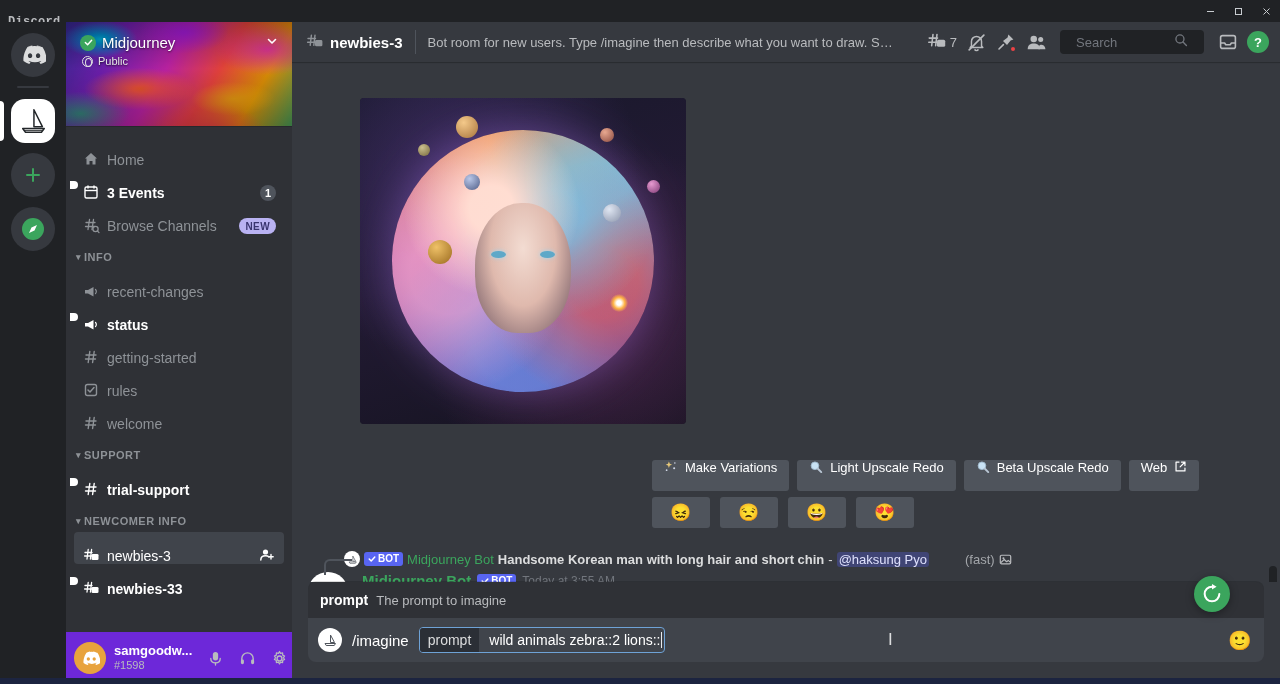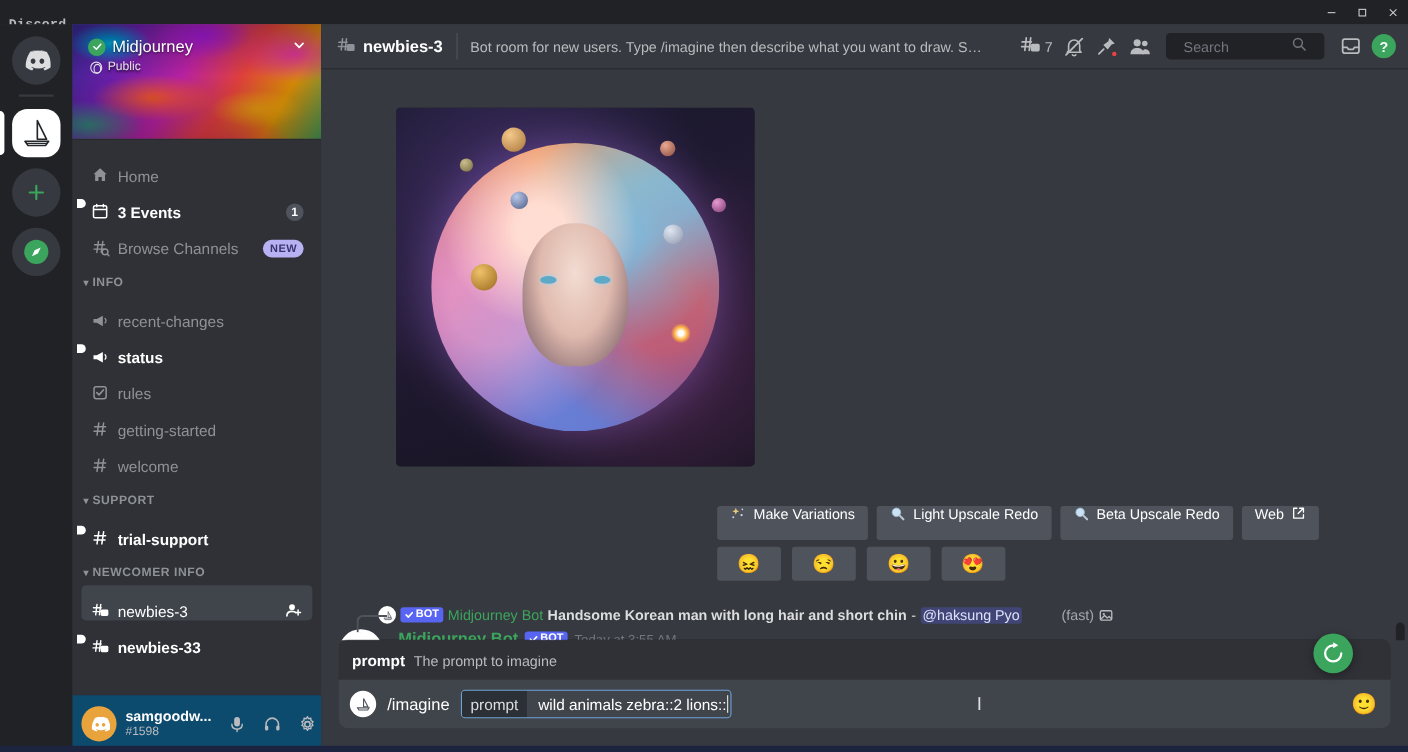--- a/index.html
+++ b/index.html
@@ -107,21 +107,21 @@
   }
   .cat {
     display: flex; align-items: center; gap: 3px; padding: 16px 8px 4px 10px;
     font-size: 11px; font-weight: bold; color: #8e9297; letter-spacing: .5px;
   }
   .cat-chev { font-size: 9px; }
   .ic { width: 18px; height: 18px; flex: none; display: flex; align-items: center; justify-content: center; }
 
   
   .userbar {
-    height: 52px; background: #0c4a6e; display: flex; align-items: center;
+    height: 52px; background: #6d28d9; display: flex; align-items: center;
     padding: 0 8px; gap: 8px; flex: none;
   }
   .avatar-sm {
     width: 32px; height: 32px; border-radius: 50%; background: #e8a33d; flex: none;
     display: flex; align-items: center; justify-content: center; color: #fff;
   }
   .uname { font-size: 13px; font-weight: bold; color: #fff; line-height: 1.15; }
   .utag { font-size: 11px; color: #b9bbbe; line-height: 1.15; }
   .u-icons { display: flex; gap: 2px; margin-left: auto; }
   .u-btn { width: 30px; height: 30px; display: flex; align-items: center; justify-content: center; border-radius: 4px; color: #b9bbbe; }
@@ -397,33 +397,33 @@
           <svg width="17" height="17" viewBox="0 0 17 17">
               <path d="M2 7 L2 10.5 L5 10.5 L10.5 13.5 L10.5 4 L5 7 Z" fill="currentColor"></path>
               <path d="M12.5 6.5 C13.6 7.5 13.6 9.5 12.5 10.5" stroke="currentColor" stroke-width="1.2" fill="none" stroke-linecap="round"></path>
             </svg>
         </span>
         <span class="nav-label">status</span>
       </div>
       <div class="nav-row">
         <span class="ic">
           <svg width="16" height="16" viewBox="0 0 16 16">
+              <path d="M3 6 H13 M2.5 10 H12.5 M6.8 2.5 L5.2 13.5 M11.2 2.5 L9.6 13.5" stroke="currentColor" stroke-width="1.4" stroke-linecap="round"></path>
+            </svg>
+        </span>
+        <span class="nav-label">getting-started</span>
+      </div>
+      <div class="nav-row">
+        <span class="ic">
+          <svg width="16" height="16" viewBox="0 0 16 16">
               <rect x="2.5" y="2.5" width="11" height="11" rx="2" fill="none" stroke="currentColor" stroke-width="1.4"></rect>
               <path d="M5 8 L7 10 L11 5.5" stroke="currentColor" stroke-width="1.5" fill="none" stroke-linecap="round" stroke-linejoin="round"></path>
             </svg>
         </span>
         <span class="nav-label">rules</span>
-      </div>
-      <div class="nav-row">
-        <span class="ic">
-          <svg width="16" height="16" viewBox="0 0 16 16">
-              <path d="M3 6 H13 M2.5 10 H12.5 M6.8 2.5 L5.2 13.5 M11.2 2.5 L9.6 13.5" stroke="currentColor" stroke-width="1.4" stroke-linecap="round"></path>
-            </svg>
-        </span>
-        <span class="nav-label">getting-started</span>
       </div>
       <div class="nav-row">
         <span class="ic">
           <svg width="16" height="16" viewBox="0 0 16 16">
               <path d="M3 6 H13 M2.5 10 H12.5 M6.8 2.5 L5.2 13.5 M11.2 2.5 L9.6 13.5" stroke="currentColor" stroke-width="1.4" stroke-linecap="round"></path>
             </svg>
         </span>
         <span class="nav-label">welcome</span>
       </div>
 

